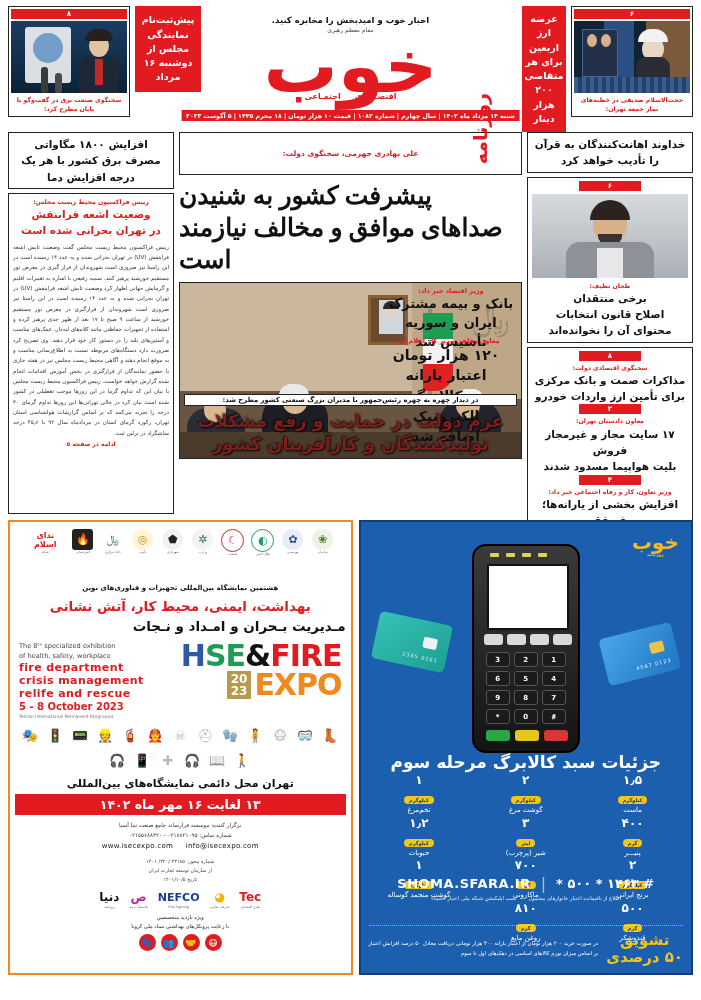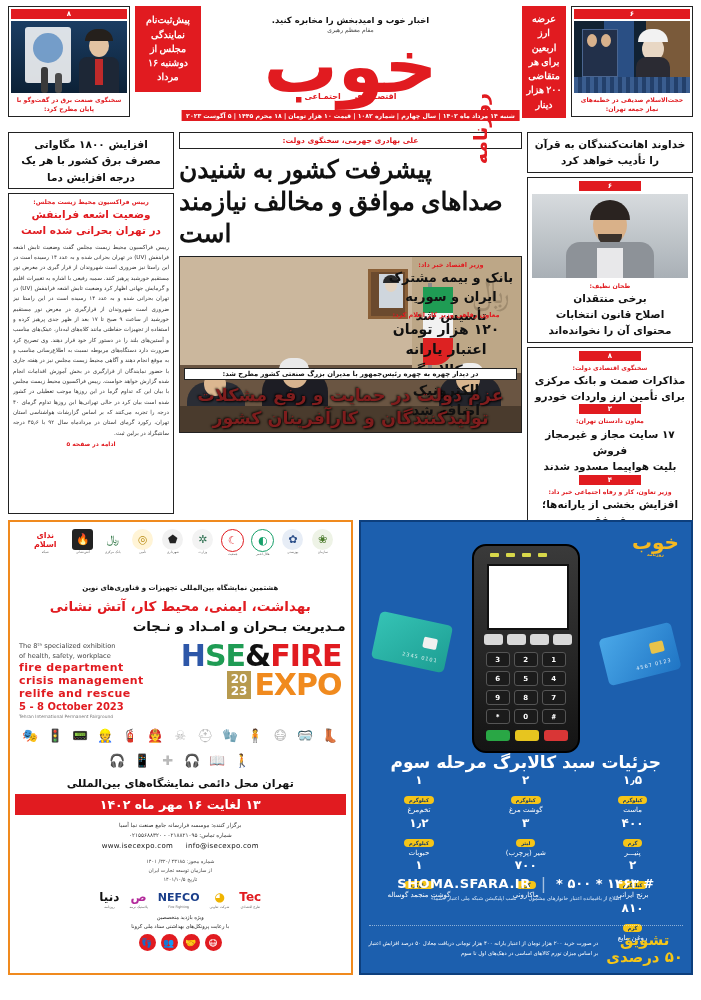--- a/index.html
+++ b/index.html
@@ -31,21 +31,21 @@
   .dateline{
     position:absolute;left:50%;transform:translateX(-50%);top:104px;
     background:#e11b20;color:#fff;font-size:6.2px;font-weight:bold;
     padding:2px 5px;white-space:nowrap;letter-spacing:.2px;
   }
 
   
   .teaser{
     background:#e11b20;color:#fff;width:66px;min-height:86px;
     display:flex;align-items:center;justify-content:center;text-align:center;
-    font-size:9.5px;font-weight:bold;line-height:1.5;padding:6px 4px;box-sizing:border-box;font-family:Liberation Serif, serif;
+    font-size:9.5px;font-weight:bold;line-height:1.5;padding:6px 4px;box-sizing:border-box;
   }
   .teaser.right{width:44px;}
 
   
   .corner-card{width:122px;border:1px solid #222;padding:2px;box-sizing:border-box;background:#fff;}
   .pagebadge{background:#e11b20;color:#fff;text-align:center;font-size:7px;font-weight:bold;padding:1px 0;margin-bottom:2px;}
   .ph{width:100%;display:block;position:relative;overflow:hidden;}
 
   
   .photo{position:relative;overflow:hidden;background:#2b3a4a;}
@@ -58,21 +58,21 @@
 
   .box{border:1px solid #222;padding:3px 4px;box-sizing:border-box;background:#fff;}
   .kicker{color:#e11b20;font-size:6.2px;font-weight:bold;text-align:center;line-height:1.5;}
   .hl{font-size:12px;font-weight:bold;text-align:center;line-height:1.55;color:#111;}
   .hl.sm{font-size:10.5px;}
   .hl.red{color:#e11b20;}
   .body-text{font-size:5.6px;line-height:1.85;text-align:justify;color:#333;}
   .cont{color:#e11b20;font-size:6px;font-weight:bold;text-align:center;margin-top:2px;}
 
   
-  .lead-kicker{border:1px solid #222;padding:3px 0;text-align:center;color:#e11b20;font-size:7.5px;font-weight:bold;}
+  .lead-kicker{border:1px solid #222;padding:16px 0;text-align:center;color:#e11b20;font-size:7.5px;font-weight:bold;}
   .lead-hl{font-size:25px;font-weight:bold;text-align:left;line-height:1.28;margin:5px 0 6px 0;font-family:Liberation Serif, serif;}
   .lead-photo{position:relative;height:175px;border:1px solid #222;overflow:hidden;background:#c9b9a4;}
   .overlay-block{position:absolute;right:5px;text-align:center;}
   .ov-kicker{color:#e11b20;font-size:6.5px;font-weight:bold;}
   .ov-hl{font-size:13px;font-weight:bold;line-height:1.45;color:#111;}
   .ov-hl.big{font-size:14px;}
   .bottom-kick{
     position:absolute;left:4px;right:4px;bottom:52px;background:#fff;border:1px solid #222;
     text-align:center;font-size:6.8px;font-weight:bold;padding:1px 0;
   }
@@ -432,20 +432,25 @@
           <div class="q">۷۰۰</div>
           <div class="u">گرم</div>
           <div class="n">ماکارونی</div>
         </div>
         <div class="item">
           <div class="q">۱</div>
           <div class="u">کیلوگرم</div>
           <div class="n">گوشت منجمد گوساله</div>
         </div>
         <div class="item">
+          <div class="q">۵۰۰</div>
+          <div class="u">گرم</div>
+          <div class="n">قندوشکر</div>
+        </div>
+        <div class="item">
           <div class="q">۸۱۰</div>
           <div class="u">گرم</div>
           <div class="n">روغن مایع</div>
         </div>
       </div>
 
       <div class="pos-url">
         <div style="display:flex;align-items:center;justify-content:center;gap:10px;">
           <span class="big"># ۱۴۶۳ * ۵۰۰ *</span>
           <span style="opacity:.6;">|</span>

